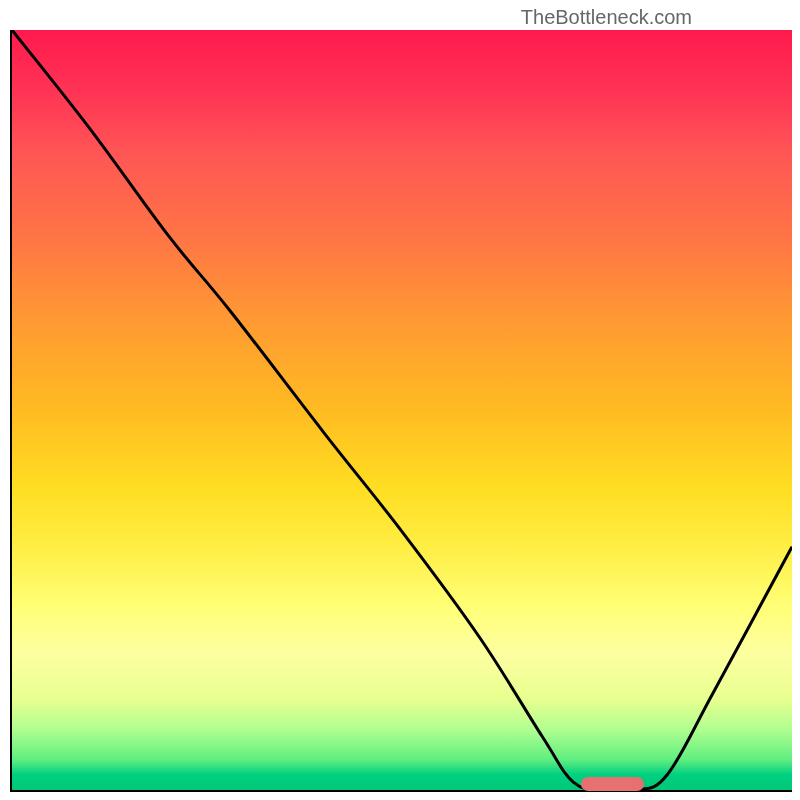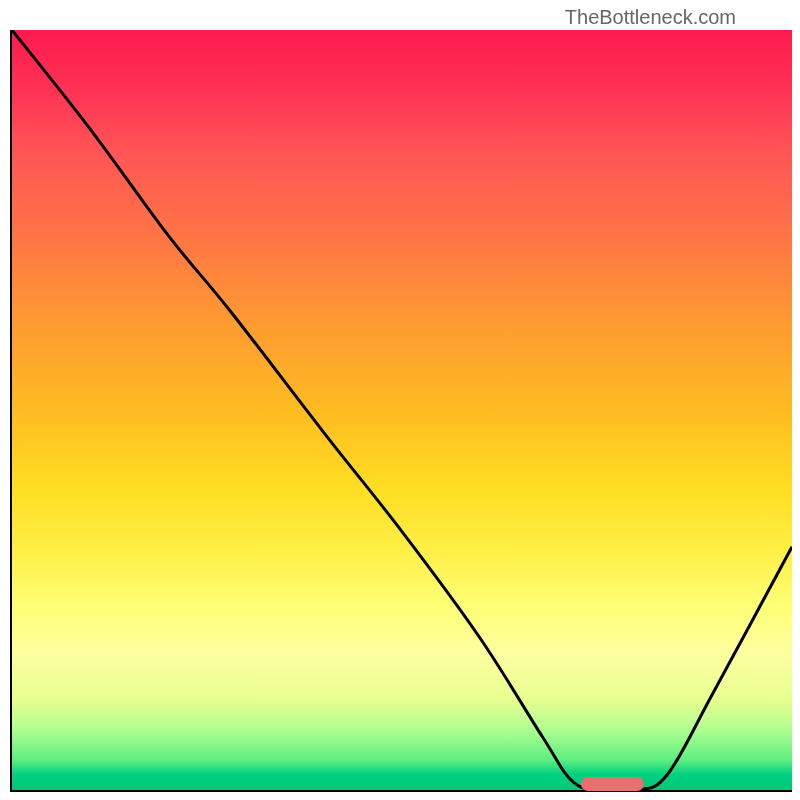--- a/index.html
+++ b/index.html
@@ -8,21 +8,20 @@
     width: 800px;
     height: 800px;
     overflow: hidden;
     font-family: Arial, sans-serif;
   }
   .chart-container {
     position: relative;
     width: 704px;
     height: 800px;
     background: white;
-    padding-left: 44px;
   }
   .plot-area {
     position: absolute;
     left: 10px;
     top: 30px;
     width: 780px;
     height: 760px;
     background: linear-gradient(to bottom,
       #ff1a4d 0%,
       #ff3355 8%,

